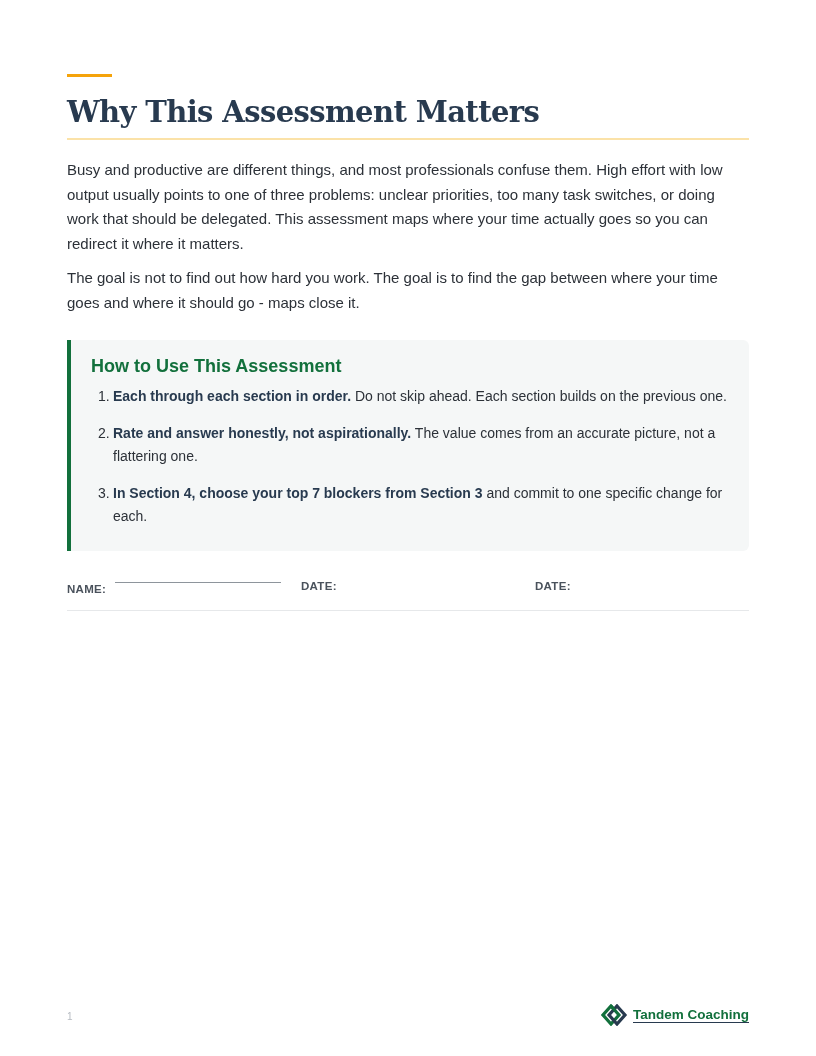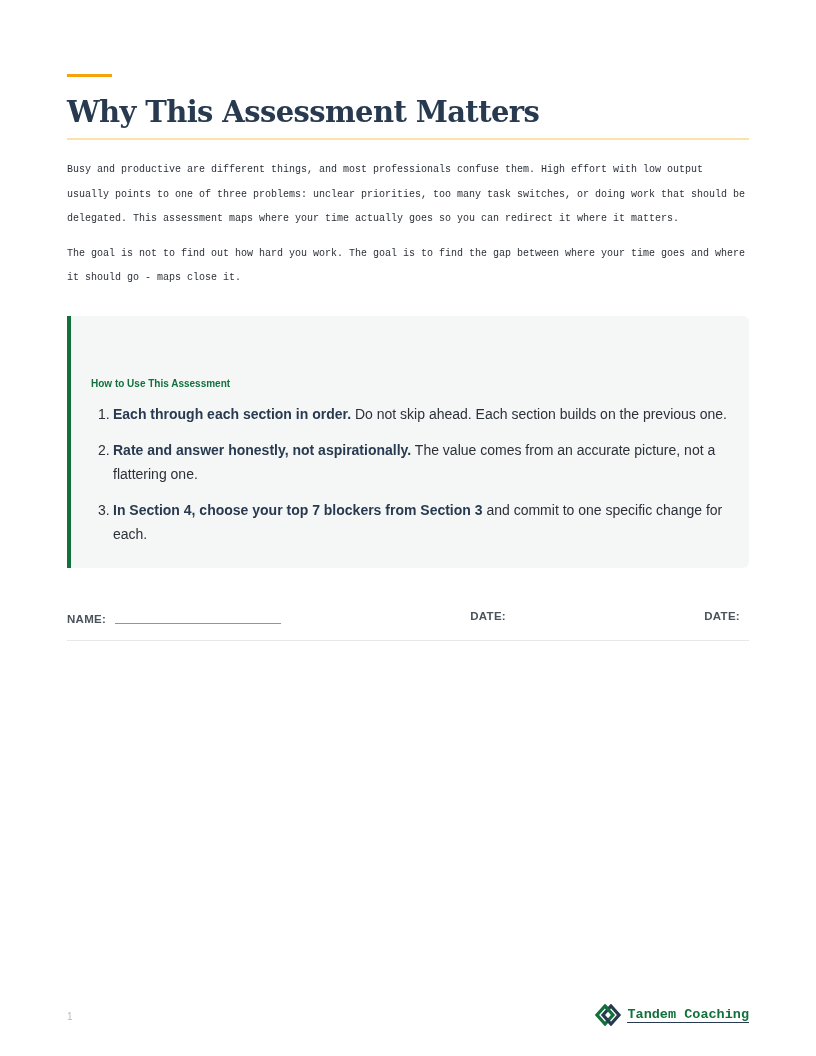--- a/index.html
+++ b/index.html
@@ -2,38 +2,38 @@
 <html><head>
 <meta charset="utf-8">
 <style>
   * { box-sizing: border-box; margin: 0; padding: 0; }
   html, body { width: 816px; height: 1056px; background: #ffffff; }
   body { position: relative; font-family: "Liberation Sans", "DejaVu Sans", sans-serif; color: #2b2f36; overflow: hidden; }
   .page { position: absolute; left: 67px; top: 74px; width: 682px; }
   .accent-bar { width: 45px; height: 3px; background: #f5a30a; margin-bottom: 17px; }
   .title { font-family: "DejaVu Serif", "Liberation Serif", serif; font-weight: bold; font-size: 29px; color: #283a4f; letter-spacing: -0.6px; line-height: 36px; }
   .title-rule { height: 2px; background: #fbe2a8; margin-top: 8px; }
-  .para { font-size: 10px; line-height: 24.5px; color: #2c3138; margin-top: 18px; font-family: Liberation Mono, monospace; }
+  .para { font-size: 15px; line-height: 24.5px; color: #2c3138; margin-top: 18px; }
   .para + .para { margin-top: 10px; }
   .callout { margin-top: 25px; background: #f5f7f7; border-left: 4px solid #12703c; border-radius: 0 6px 6px 0; padding: 17px 22px 22px 20px; }
-  .callout-title { font-size: 10px; font-weight: bold; color: #12703c; line-height: 18px; margin-top: 42px; }
+  .callout-title { font-size: 18px; font-weight: bold; color: #12703c; line-height: 18px; }
   .steps { list-style: none; margin-top: 10px; }
   .step { position: relative; padding-left: 22px; font-size: 14px; line-height: 23.5px; color: #2c3138; margin-bottom: 13px; }
   .step:last-child { margin-bottom: 0; }
   .step-num { position: absolute; left: 7px; top: 0; }
   .step strong { font-weight: bold; color: #283a4f; }
   .fields { display: flex; align-items: flex-end; margin-top: 28px; padding-bottom: 14px; border-bottom: 1px solid #e6e8ea; }
-  .field { display: flex; align-items: flex-end; flex: 1; margin-top: 13px; }
+  .field { display: flex; align-items: flex-start; flex: 1; }
   .field + .field { margin-left: 20px; flex-direction: column; }
   .field-label { font-size: 11.5px; font-weight: bold; color: #4a525c; letter-spacing: 0.3px; line-height: 14px; margin-right: 9px; }
   .field-line { flex: 1; border-bottom: 1px solid #8e959c; height: 1px; margin-bottom: 2px; }
   .page-num { position: absolute; left: 67px; top: 1011px; font-size: 10px; color: #b6bbc1; }
   .logo { position: absolute; right: 67px; top: 1004px; display: flex; align-items: center; }
   .logo svg { display: block; }
-  .logo-text { font-size: 13.5px; font-weight: bold; color: #12703c; margin-left: 5px; border-bottom: 1px solid #283a4f; line-height: 15px; font-family: Liberation Mono, monospace; }
+  .logo-text { font-size: 13.5px; font-weight: bold; color: #12703c; margin-left: 5px; border-bottom: 1px solid #283a4f; line-height: 15px; }
 </style>
 </head>
 <body>
 
 <div class="page">
   <div class="accent-bar"></div>
   <h1 class="title">Why This Assessment Matters</h1>
   <div class="title-rule"></div>
 
   <p class="para">Busy and productive are different things, and most professionals confuse them. High effort with low output usually points to one of three problems: unclear priorities, too many task switches, or doing work that should be delegated. This assessment maps where your time actually goes so you can redirect it where it matters.</p>

